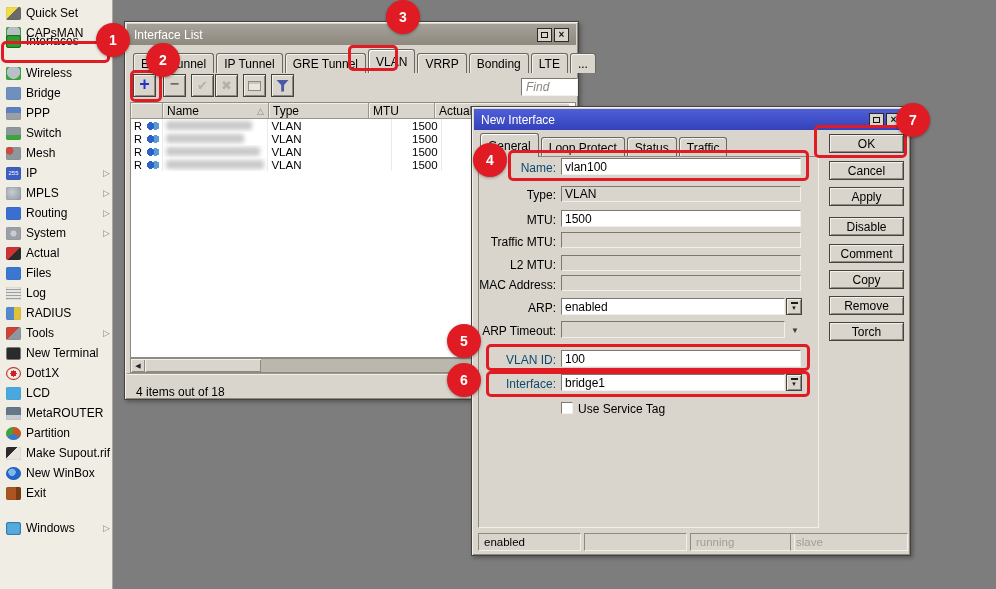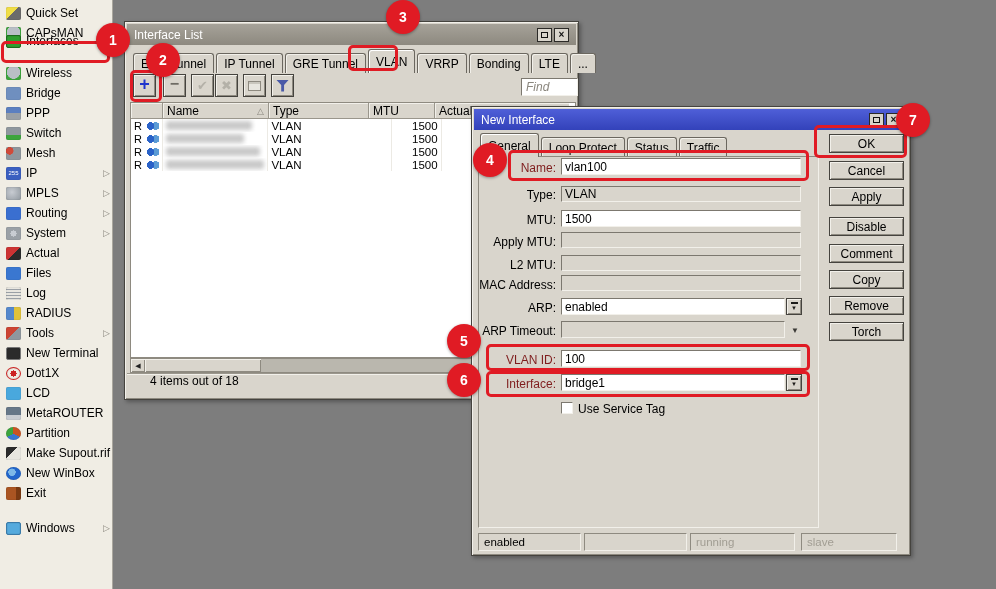--- a/index.html
+++ b/index.html
@@ -53,27 +53,27 @@
   .vlan-ico{width:13px;height:10px;margin-left:5px;border-radius:2px;
             background:radial-gradient(circle at 30% 50%,#2a62c8 0 38%,transparent 40%),
                        radial-gradient(circle at 72% 50%,#5b9bd5 0 38%,transparent 40%);}
   .blur{height:9px;background:#c9c9c9;border-radius:2px;filter:blur(2px);}
 
   .hscroll{position:absolute;height:15px;background:#bab7ae;border:1px solid #8e8a80;display:flex;}
   .scroll-btn{width:14px;background:#d9d5cc;box-shadow:inset 1px 1px 0 #f2f0ea,inset -1px -1px 0 #8e8a80;
               display:flex;align-items:center;justify-content:center;font-size:7px;color:#222;cursor:pointer;}
   .scroll-thumb{width:116px;background:#d9d5cc;box-shadow:inset 1px 1px 0 #f2f0ea,inset -1px -1px 0 #8e8a80;cursor:grab;}
 
-  .statusbar{position:absolute;font-size:12px;padding-left:23px;border-top:1px solid #9a968c;box-shadow:inset 0 1px 0 #f2f0ea;
-             display:flex;align-items:flex-start;}
+  .statusbar{position:absolute;font-size:12px;padding-left:9px;border-top:1px solid #9a968c;box-shadow:inset 0 1px 0 #f2f0ea;
+             display:flex;align-items:flex-end;}
 
   
   .panel{position:absolute;border:1px solid;border-color:#8e8a80 #f2f0ea #f2f0ea #8e8a80;}
   .flabel{position:absolute;width:80px;left:4px;text-align:right;font-size:12px;white-space:nowrap;}
-  .bluelbl{color:#7f1d1d;}
+  .bluelbl{color:#0c4a6e;}
   .finput{position:absolute;background:#fff;border:1px solid;border-color:#7c786f #f2f0ea #f2f0ea #7c786f;
           font-size:12px;padding:0 3px;}
   .finput.dis{background:#d9d5cc;}
   .dropbtn{position:absolute;width:16px;background:#d9d5cc;border:1px solid #45433e;
            box-shadow:inset 1px 1px 0 #f2f0ea,inset -1px -1px 0 #8e8a80;
            display:flex;flex-direction:column;align-items:center;justify-content:center;cursor:pointer;}
   .dropbtn .bar{width:7px;height:2px;background:#1c1b19;margin-bottom:1px;}
   .dropbtn .arr{font-size:6px;line-height:1;color:#1c1b19;}
   .plainarrow{position:absolute;font-size:8px;color:#3b3a36;cursor:pointer;}
   .cb{position:absolute;width:12px;height:12px;background:#fff;border:1px solid;border-color:#7c786f #f2f0ea #f2f0ea #7c786f;cursor:pointer;}
@@ -367,21 +367,21 @@
 
     <span class="flabel bluelbl" style="top:54px">Name:</span>
     <input class="finput" style="left: 89px; top: 51px; width: 240px; height: 17px;" value="vlan100">
 
     <span class="flabel" style="top:81px">Type:</span>
     <input class="finput dis" style="left: 89px; top: 79px; width: 240px; height: 16px;" readonly="" value="VLAN">
 
     <span class="flabel" style="top:106px">MTU:</span>
     <input class="finput" style="left: 89px; top: 103px; width: 240px; height: 17px;" value="1500">
 
-    <span class="flabel" style="top:128px">Apply MTU:</span>
+    <span class="flabel" style="top:128px">Traffic MTU:</span>
     <input class="finput dis" style="left: 89px; top: 125px; width: 240px; height: 16px;" readonly="">
 
     <span class="flabel" style="top:151px">L2 MTU:</span>
     <input class="finput dis" style="left: 89px; top: 148px; width: 240px; height: 16px;" readonly="">
 
     <span class="flabel" style="top:171px">MAC Address:</span>
     <input class="finput dis" style="left: 89px; top: 168px; width: 240px; height: 16px;" readonly="">
 
     <span class="flabel" style="top:194px">ARP:</span>
     <input class="finput" style="left: 89px; top: 191px; width: 224px; height: 17px;" readonly="" value="enabled">
@@ -412,21 +412,21 @@
     <div class="dlgbtn" style="left:357px;top:80px">Apply</div>
     <div class="dlgbtn" style="left:357px;top:110px">Disable</div>
     <div class="dlgbtn" style="left:357px;top:137px">Comment</div>
     <div class="dlgbtn" style="left:357px;top:163px">Copy</div>
     <div class="dlgbtn" style="left:357px;top:189px">Remove</div>
     <div class="dlgbtn" style="left:357px;top:215px">Torch</div>
 
     <div class="footcell" style="left:6px;top:426px;width:103px">enabled</div>
     <div class="footcell muted" style="left:112px;top:426px;width:103px"></div>
     <div class="footcell muted" style="left:218px;top:426px;width:105px">running</div>
-    <div class="footcell muted" style="left:329px;top:426px;width:96px">slave</div>
+    <div class="footcell muted" style="left:318px;top:426px;width:118px">slave</div>
   </div>
 
   <div class="redbox" style="left:1px;top:41px;width:109px;height:22px"></div>
   <div class="redbox" style="left:130px;top:70px;width:32px;height:32px"></div>
   <div class="redbox" style="left:348px;top:45px;width:50px;height:26px"></div>
   <div class="redbox" style="left:508px;top:150px;width:301px;height:31px"></div>
   <div class="redbox" style="left:486px;top:344px;width:324px;height:27px"></div>
   <div class="redbox" style="left:486px;top:371px;width:324px;height:26px"></div>
   <div class="redbox" style="left:814px;top:125px;width:93px;height:33px"></div>
 

